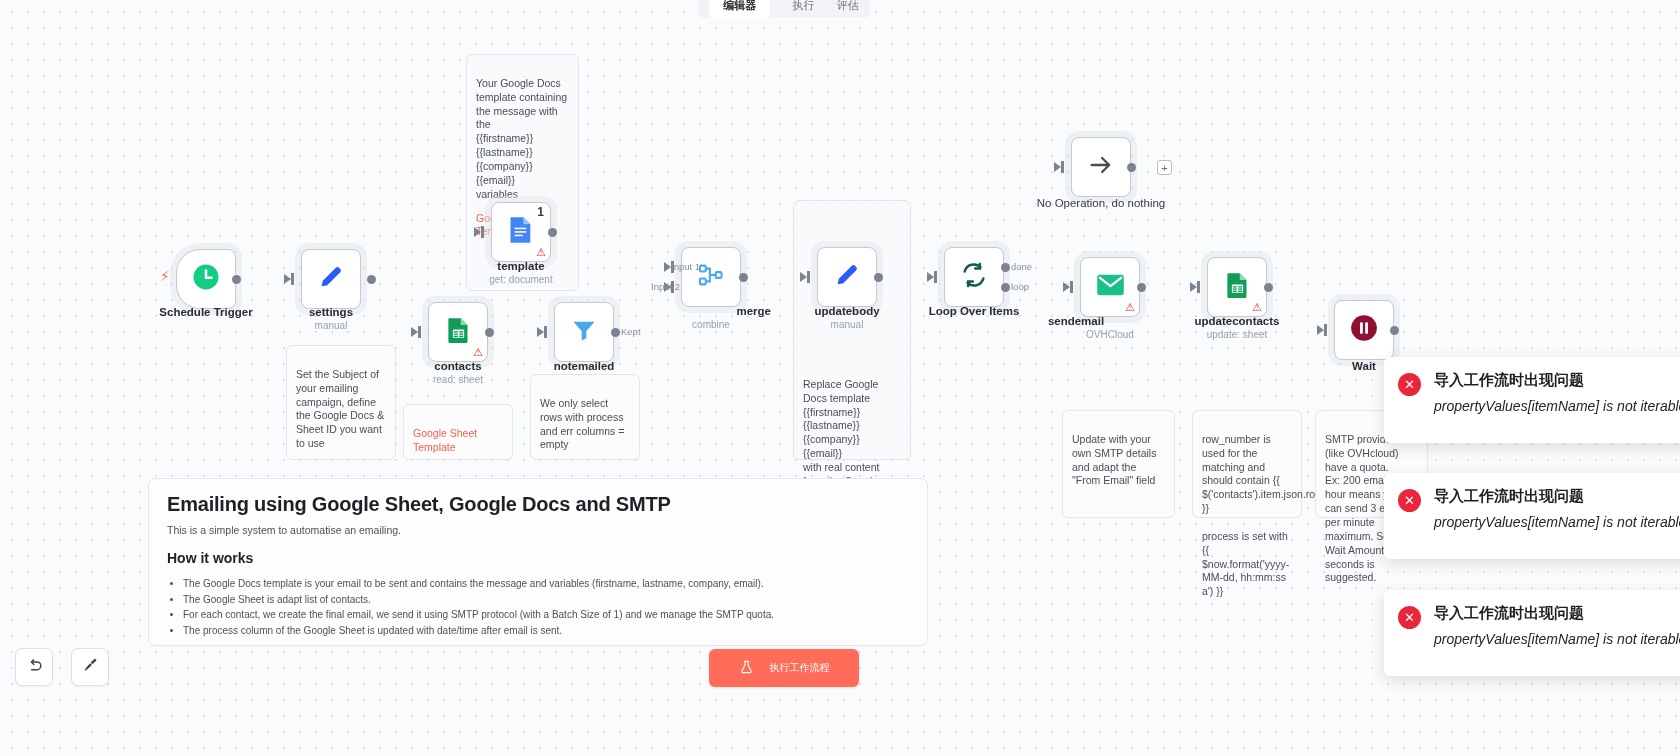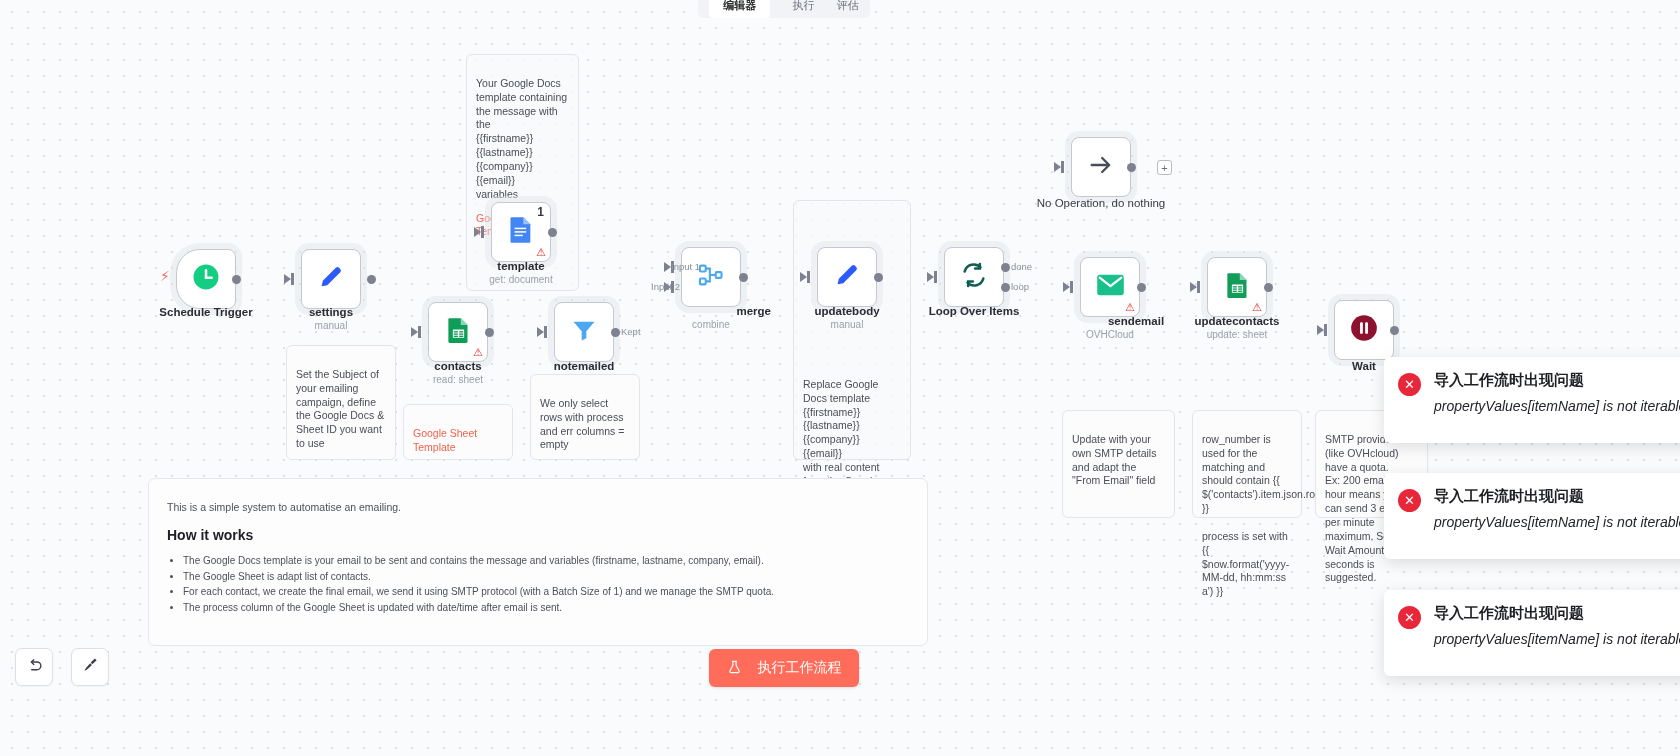--- a/index.html
+++ b/index.html
@@ -99,21 +99,21 @@
     display:flex;align-items:center;justify-content:center;
     font-size:16px;color:#42454d;z-index:30;
     box-shadow:0 1px 2px rgba(0,0,0,.04);
   }
 
   
   .execbtn{
     position:absolute;left:709px;top:649px;width:150px;height:38px;
     background:#ff6d5a;border-radius:6px;color:#fff;
     display:flex;align-items:center;justify-content:center;gap:16px;
-    font-size:14px;font-weight:500;z-index:30;
+    font-size:10px;font-weight:500;z-index:30;
     box-shadow:0 1px 3px rgba(0,0,0,.12);
   }
 
   
   .toast{
     position:absolute;left:1384px;width:330px;min-height:86px;
     background:#fff;border-radius:6px;
     box-shadow:0 4px 16px rgba(0,0,0,.13);
     padding:14px 16px 14px 14px;
     display:flex;gap:13px;z-index:60;
@@ -347,21 +347,21 @@
     <svg width="29" height="26" viewBox="0 0 24 20">
         <rect x="1" y="1.5" width="22" height="17" rx="2.2" fill="#19c08a"></rect>
         <path d="M2.5 3.5L12 11l9.5-7.5" fill="none" stroke="#fff" stroke-width="1.8" stroke-linejoin="round"></path>
       </svg>
   </span>
   <span class="warn">⚠</span>
 </div>
 <div class="arrowbar" style="left:1070px;top:281px;"></div>
 <div class="arrowin" style="left:1063px;top:282px;"></div>
 <div class="port" style="left:1137px;top:283px;"></div>
-<div class="node-label" style="left:1076px;top:315px;width:120px;">sendemail</div>
+<div class="node-label" style="left:1016px;top:315px;width:120px;">sendemail</div>
 <div class="node-sub" style="left:1050px;top:329px;width:120px;">OVHCloud</div>
 
 <div class="node" style="left:1207px;top:257px;">
   <span class="glyph">
     <svg width="23" height="27" viewBox="0 0 20 24">
         <path d="M2 1h10l6 6v15a1 1 0 01-1 1H2a1 1 0 01-1-1V2a1 1 0 011-1z" fill="#0f9d58"></path>
         <path d="M12 1l6 6h-6z" fill="#8fd7b4"></path>
         <rect x="5" y="11" width="10" height="7.5" rx="0.6" fill="#fff"></rect>
         <g fill="#0f9d58">
           <rect x="5.8" y="12.6" width="3.6" height="1.2"></rect>
@@ -416,20 +416,21 @@
 
 process is set with {{ $now.format('yyyy-MM-dd, hh:mm:ss a') }}</span>
 </div>
 
 <div class="sticky" style="left:1315px;top:410px;width:113px;height:108px;">
   <span>SMTP providers (like OVHcloud) have a quota.
 Ex: 200 emails / hour means you can send 3 emails per minute maximum. So, a Wait Amount of 20 seconds is suggested.</span>
 </div>
 
 <div class="docnote">
+  <h1>Emailing using Google Sheet, Google Docs and SMTP</h1>
   <div class="lead">This is a simple system to automatise an emailing.</div>
   <h2>How it works</h2>
   <ul>
     <li>The Google Docs template is your email to be sent and contains the message and variables (firstname, lastname, company, email).</li>
     <li>The Google Sheet is adapt list of contacts.</li>
     <li>For each contact, we create the final email, we send it using SMTP protocol (with a Batch Size of 1) and we manage the SMTP quota.</li>
     <li>The process column of the Google Sheet is updated with date/time after email is sent.</li>
   </ul>
 </div>
 

